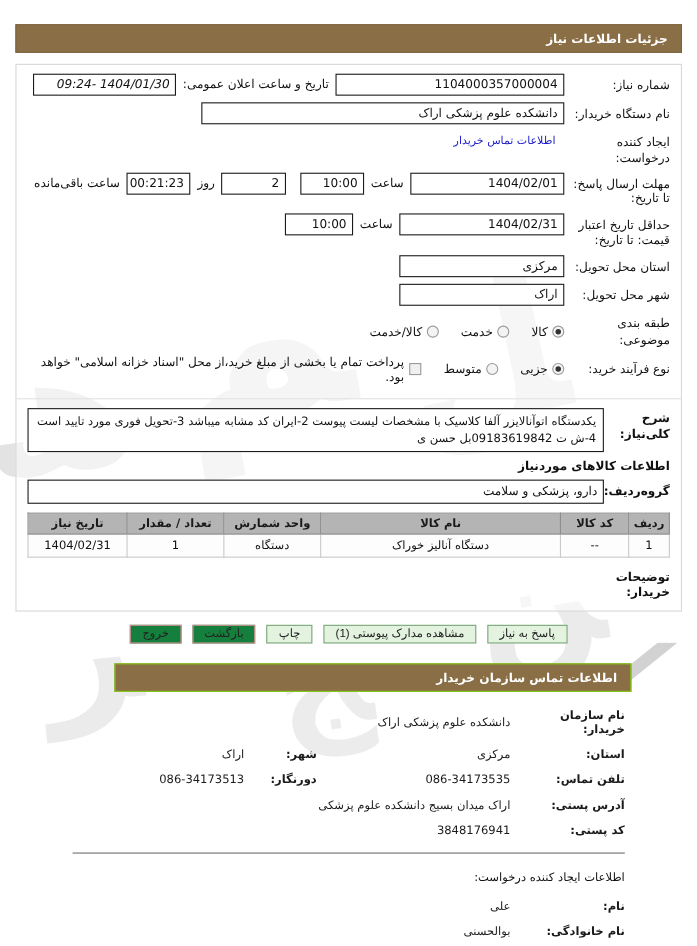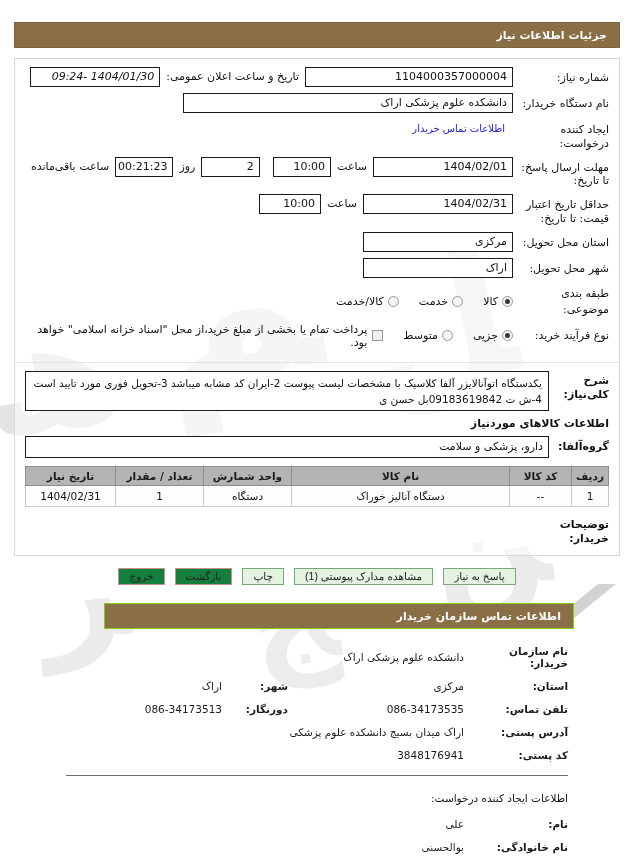--- a/index.html
+++ b/index.html
@@ -340,21 +340,21 @@
 
     <div class="card-sec">
       <div class="ta-row">
         <div class="ta-lbl">شرح کلی‌نیاز:</div>
         <div class="ta">یکدستگاه اتوآنالایزر آلفا کلاسیک با مشخصات لیست پیوست 2-ایران کد مشابه میباشد 3-تحویل فوری مورد تایید است 4-ش ت 09183619842بل حسن ی</div>
       </div>
 
       <div class="sub-head">اطلاعات کالاهای موردنیاز</div>
 
       <div class="row" style="margin-bottom:8px">
-        <div class="lbl" style="width:60px;font-weight:bold">گروه‌آلفا:</div>
+        <div class="lbl" style="width:60px;font-weight:bold">گروه‌ردیف:</div>
         <div class="ibox" style="flex:1 1 auto;height:22px;line-height:20px">دارو، پزشکی و سلامت</div>
       </div>
 
       <table class="items">
         <thead>
           <tr>
             <th style="width:32px">ردیف</th>
             <th style="width:62px">کد کالا</th>
             <th>نام کالا</th>
             <th style="width:88px">واحد شمارش</th>

